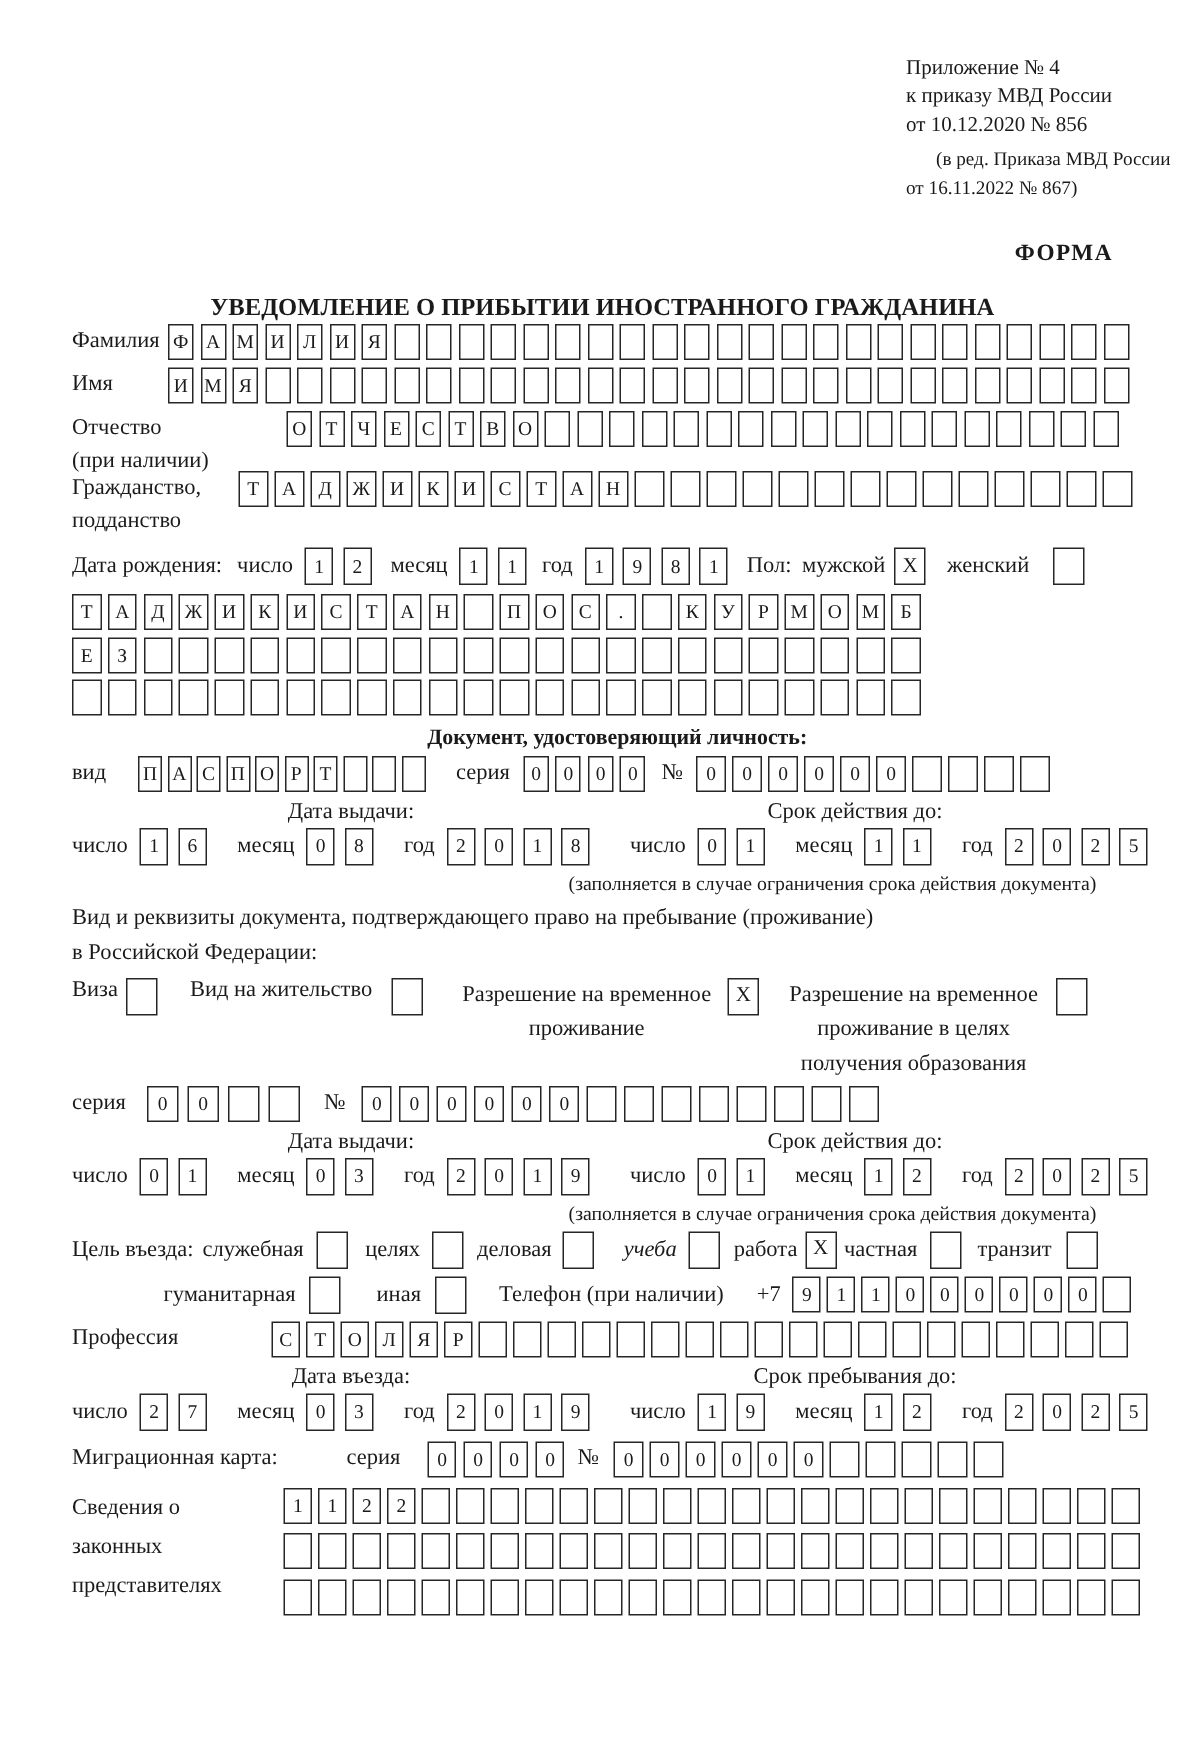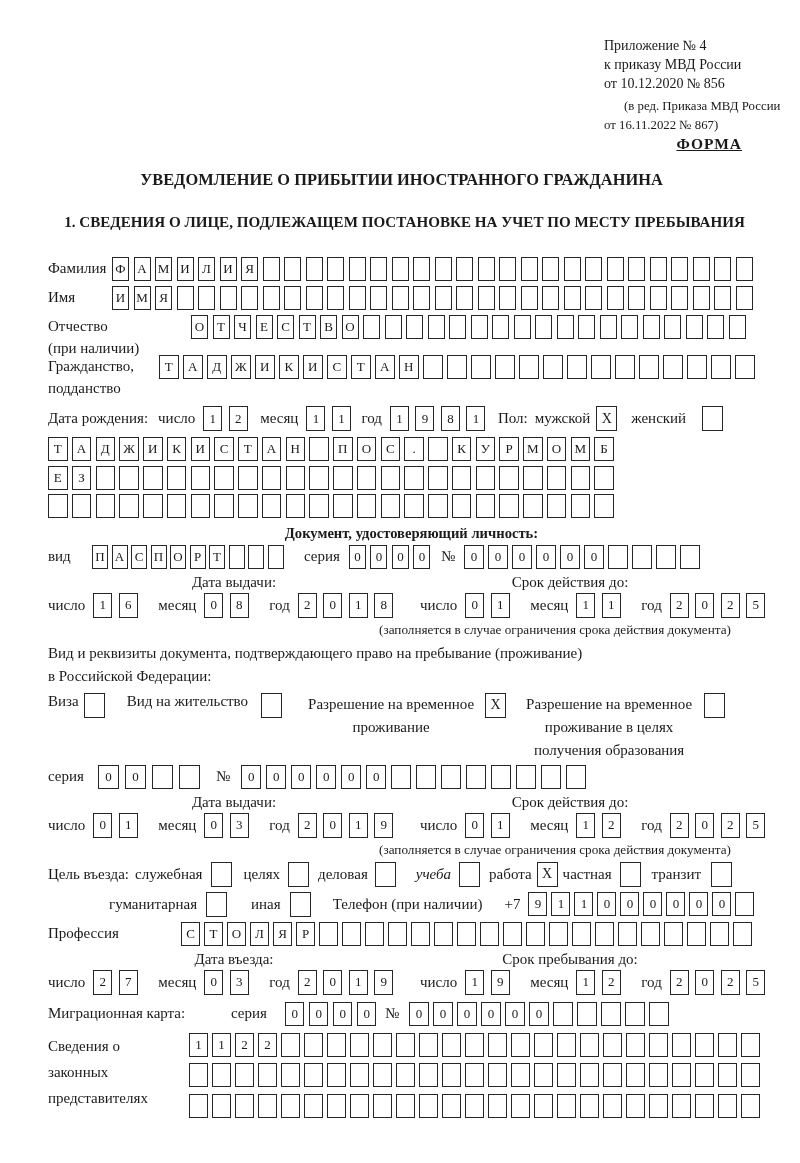--- a/index.html
+++ b/index.html
@@ -1,21 +1,21 @@
 <!DOCTYPE html>
 <html><head>
 <meta charset="utf-8">
 <style>
   html,body{margin:0;padding:0;background:#fff;}
   body{width:800px;height:1163px;overflow:hidden;font-family:"Liberation Serif",serif;color:#1a1a1a;}
   .page{box-sizing:border-box;width:800px;height:1163px;padding:36px 25px 0 48px;position:relative;}
   .hdr{margin-left:556px;font-size:14px;line-height:19px;white-space:nowrap;}
   .hdr .small{font-size:12.8px;}
   .hdr .gap{margin-top:4px;margin-left:20px;}
-  .forma{text-align:right;padding-right:33px;font-weight:bold;font-size:15.5px;letter-spacing:1px;margin-top:0;text-decoration:underline;}
+  .forma{text-align:right;padding-right:33px;font-weight:bold;font-size:15.5px;letter-spacing:1px;margin-top:25px;}
   .title{text-align:center;font-weight:bold;font-size:16.4px;line-height:23px;margin-top:15px;margin-left:-20px;}
   .blank{display:inline-block;width:58px;border-bottom:2.2px solid #3a3a3a;margin-left:12px;}
   .sect{text-align:center;font-weight:bold;font-size:15.1px;margin-top:23px;margin-bottom:26px;margin-left:-14px;white-space:nowrap;}
   .row{display:flex;align-items:flex-start;margin-bottom:5px;position:relative;}
   .lbl{font-size:15px;line-height:23px;flex:none;white-space:nowrap;}
   .lbl2{position:absolute;top:22px;left:0;font-size:15px;white-space:nowrap;}
   .w64{width:64px}.w44{width:44px}.w111{width:111px}.w141{width:141px}
   .w143{width:143px}.w133{width:133px}.w183{width:183px}
   .boxes{display:flex;flex:none;}
   .cell{box-sizing:border-box;flex:none;display:inline-flex;align-items:center;justify-content:center;
@@ -61,21 +61,20 @@
     <div class="small gap">(в ред. Приказа МВД России</div>
     <div class="small">от 16.11.2022 № 867)</div>
   </div>
 
   <div class="forma">ФОРМА</div>
 
   <div class="title">
     <div>УВЕДОМЛЕНИЕ О ПРИБЫТИИ ИНОСТРАННОГО ГРАЖДАНИНА</div>
   </div>
 
-  <div class="sect">1. СВЕДЕНИЯ О ЛИЦЕ, ПОДЛЕЖАЩЕМ ПОСТАНОВКЕ НА УЧЕТ ПО МЕСТУ ПРЕБЫВАНИЯ</div>
 
   <div class="row">
     <div class="lbl w64">Фамилия</div>
     <div class="boxes p215">
         <span class="cell">Ф</span>
         <span class="cell">А</span>
         <span class="cell">М</span>
         <span class="cell">И</span>
         <span class="cell">Л</span>
         <span class="cell">И</span>

